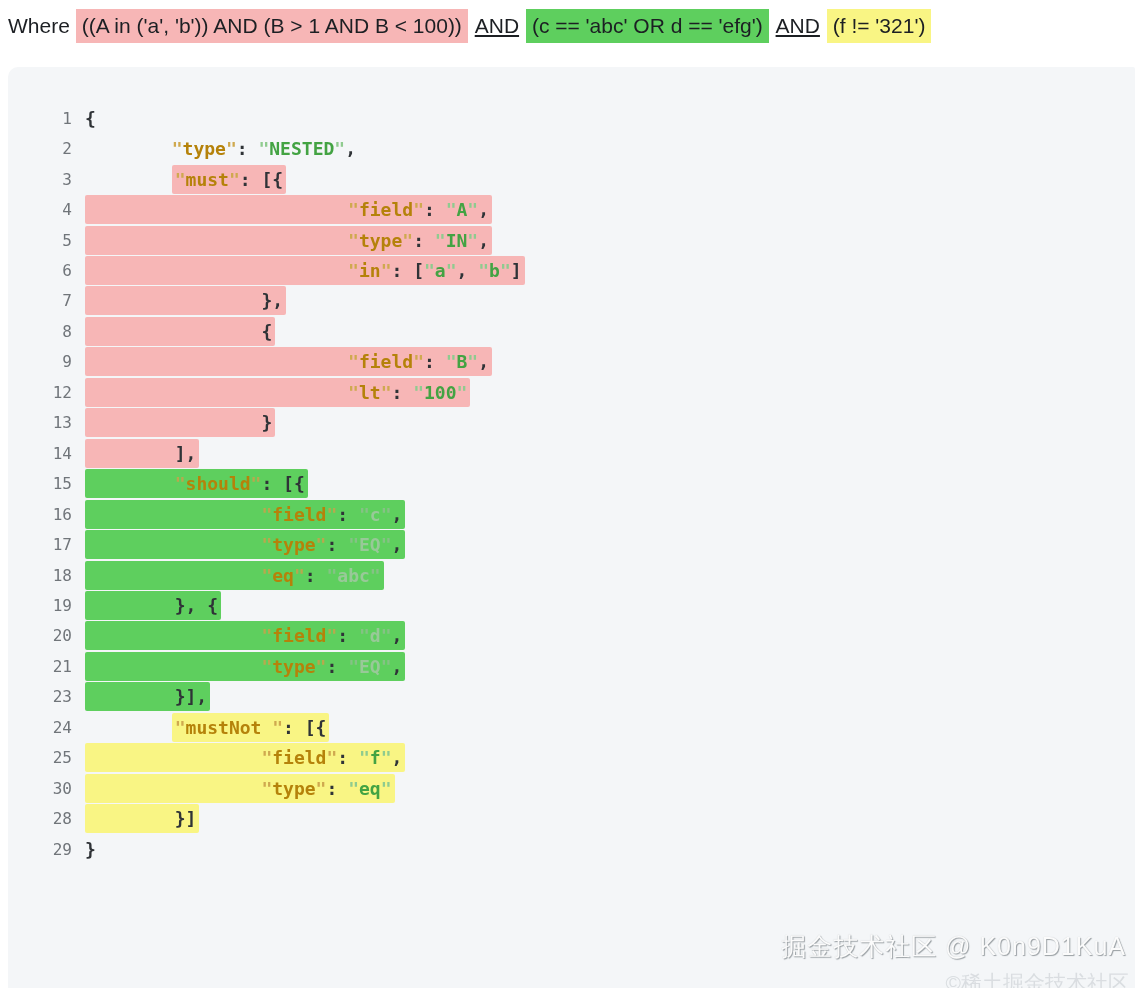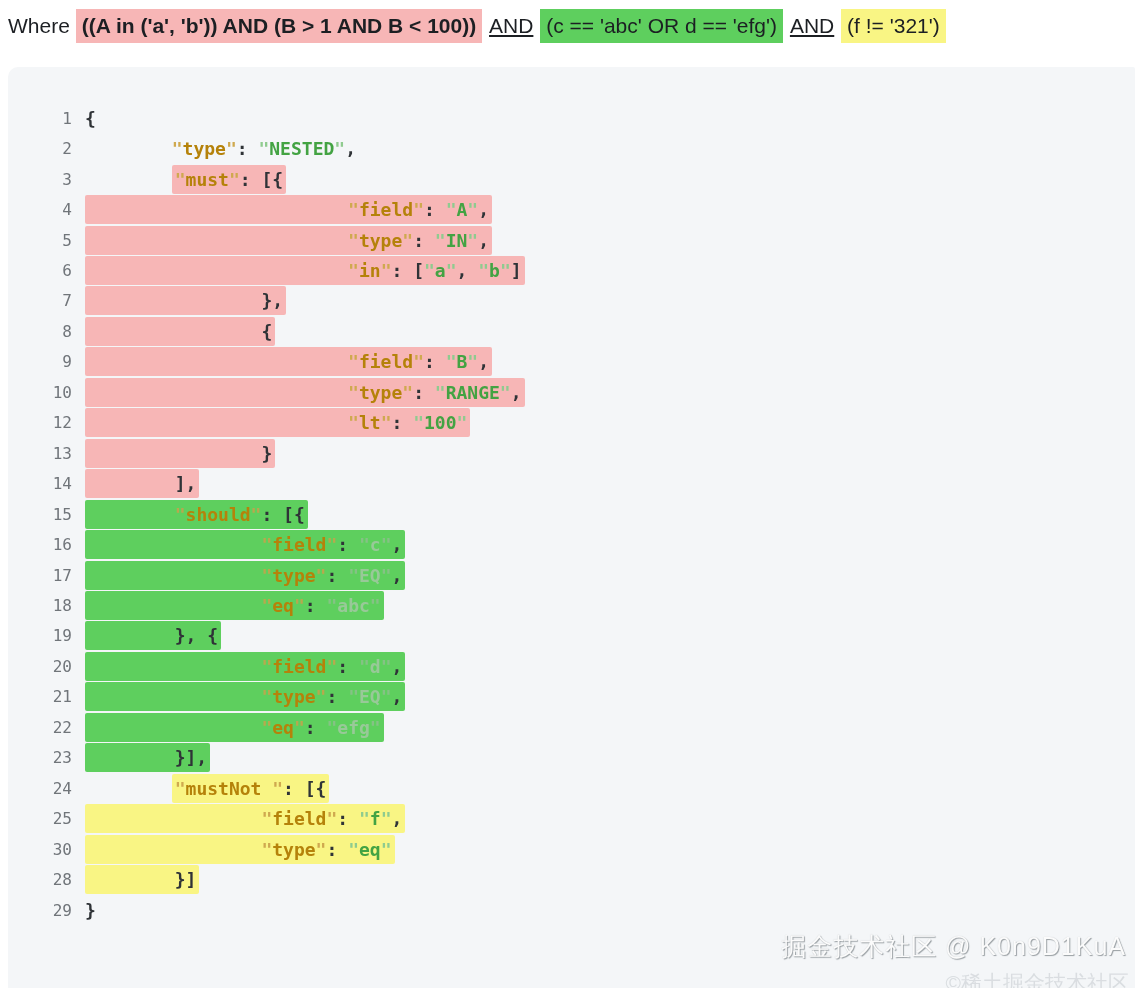--- a/index.html
+++ b/index.html
@@ -2,21 +2,21 @@
 <html style="--pink: #f7b6b6; --green: #5ecf5e; --yellow: #f9f584; --key: #b5820a; --str: #43a343; --punct: #2f3337;"><head>
 <meta charset="utf-8">
 <style>
   html,body{margin:0;padding:0;width:1135px;height:988px;background:#ffffff;overflow:hidden;}
   body{font-family:"Liberation Sans",sans-serif;position:relative;}
 
   
   .header-bar{position:absolute;left:8px;top:8px;width:1120px;font-size:21px;line-height:36px;color:#1c1f23;white-space:nowrap;}
   .header-bar .seg{display:inline-block;padding:3px 6px;line-height:28px;}
   .header-bar .seg.plain{padding:3px 1px;background:transparent;text-decoration:underline;}
-  .hl-pink{background:var(--pink);font-weight:bold;}
+  .hl-pink{background:var(--pink);}
   .hl-green{background:var(--green);}
   .hl-yellow{background:var(--yellow);}
 
   
   .code-container{position:absolute;left:8px;top:67px;right:0;bottom:0;background:#f4f6f8;border-radius:10px 2px 0 0;}
   .code-lines{padding-top:36px;}
   .code-line{display:flex;align-items:center;height:30.46px;white-space:pre;font-family:"DejaVu Sans Mono",monospace;font-weight:bold;font-size:18px;}
   .gutter{flex:0 0 64px;text-align:right;font-weight:400;font-size:16px;color:#70757a;}
   .line-content{margin-left:13px;}
   .code-line .hl{padding:4px 3px;border-radius:2px;}
@@ -43,32 +43,30 @@
   <div class="code-lines">
       <div class="code-line"><span class="gutter">1</span><span class="line-content"><span class="tok-p">{</span></span></div>
       <div class="code-line"><span class="gutter">2</span><span class="line-content"><span class="tok-p">        </span><span class="tok-k"><span class="q">"</span>type<span class="q">"</span></span><span class="tok-p">: </span><span class="tok-s"><span class="q">"</span>NESTED<span class="q">"</span></span><span class="tok-p">,</span></span></div>
       <div class="code-line"><span class="gutter">3</span><span class="line-content"><span class="tok-p">        </span><span class="hl hl-pink"><span class="tok-k"><span class="q">"</span>must<span class="q">"</span></span><span class="tok-p">: [{</span></span></span></div>
       <div class="code-line"><span class="gutter">4</span><span class="line-content"><span class="hl hl-pink"><span class="tok-p">                        </span><span class="tok-k"><span class="q">"</span>field<span class="q">"</span></span><span class="tok-p">: </span><span class="tok-s"><span class="q">"</span>A<span class="q">"</span></span><span class="tok-p">,</span></span></span></div>
       <div class="code-line"><span class="gutter">5</span><span class="line-content"><span class="hl hl-pink"><span class="tok-p">                        </span><span class="tok-k"><span class="q">"</span>type<span class="q">"</span></span><span class="tok-p">: </span><span class="tok-s"><span class="q">"</span>IN<span class="q">"</span></span><span class="tok-p">,</span></span></span></div>
       <div class="code-line"><span class="gutter">6</span><span class="line-content"><span class="hl hl-pink"><span class="tok-p">                        </span><span class="tok-k"><span class="q">"</span>in<span class="q">"</span></span><span class="tok-p">: [</span><span class="tok-s"><span class="q">"</span>a<span class="q">"</span></span><span class="tok-p">, </span><span class="tok-s"><span class="q">"</span>b<span class="q">"</span></span><span class="tok-p">]</span></span></span></div>
       <div class="code-line"><span class="gutter">7</span><span class="line-content"><span class="hl hl-pink"><span class="tok-p">                },</span></span></span></div>
       <div class="code-line"><span class="gutter">8</span><span class="line-content"><span class="hl hl-pink"><span class="tok-p">                {</span></span></span></div>
       <div class="code-line"><span class="gutter">9</span><span class="line-content"><span class="hl hl-pink"><span class="tok-p">                        </span><span class="tok-k"><span class="q">"</span>field<span class="q">"</span></span><span class="tok-p">: </span><span class="tok-s"><span class="q">"</span>B<span class="q">"</span></span><span class="tok-p">,</span></span></span></div>
-      <div class="code-line"><span class="gutter">10</span><span class="line-content"><span class="hl hl-pink"><span class="tok-p">                        </span><span class="tok-k"><span class="q">"</span>type<span class="q">"</span></span><span class="tok-p">: </span><span class="tok-s"><span class="q">"</span>RANGE<span class="q">"</span></span><span class="tok-p">,</span></span></span></div>
       <div class="code-line"><span class="gutter">12</span><span class="line-content"><span class="hl hl-pink"><span class="tok-p">                        </span><span class="tok-k"><span class="q">"</span>lt<span class="q">"</span></span><span class="tok-p">: </span><span class="tok-s"><span class="q">"</span>100<span class="q">"</span></span></span></span></div>
       <div class="code-line"><span class="gutter">13</span><span class="line-content"><span class="hl hl-pink"><span class="tok-p">                }</span></span></span></div>
       <div class="code-line"><span class="gutter">14</span><span class="line-content"><span class="hl hl-pink"><span class="tok-p">        ],</span></span></span></div>
       <div class="code-line"><span class="gutter">15</span><span class="line-content"><span class="hl hl-green"><span class="tok-p">        </span><span class="tok-k"><span class="q">"</span>should<span class="q">"</span></span><span class="tok-p">: [{</span></span></span></div>
       <div class="code-line"><span class="gutter">16</span><span class="line-content"><span class="hl hl-green"><span class="tok-p">                </span><span class="tok-k"><span class="q">"</span>field<span class="q">"</span></span><span class="tok-p">: </span><span class="tok-s"><span class="q">"</span>c<span class="q">"</span></span><span class="tok-p">,</span></span></span></div>
       <div class="code-line"><span class="gutter">17</span><span class="line-content"><span class="hl hl-green"><span class="tok-p">                </span><span class="tok-k"><span class="q">"</span>type<span class="q">"</span></span><span class="tok-p">: </span><span class="tok-s"><span class="q">"</span>EQ<span class="q">"</span></span><span class="tok-p">,</span></span></span></div>
       <div class="code-line"><span class="gutter">18</span><span class="line-content"><span class="hl hl-green"><span class="tok-p">                </span><span class="tok-k"><span class="q">"</span>eq<span class="q">"</span></span><span class="tok-p">: </span><span class="tok-s"><span class="q">"</span>abc<span class="q">"</span></span></span></span></div>
       <div class="code-line"><span class="gutter">19</span><span class="line-content"><span class="hl hl-green"><span class="tok-p">        }, {</span></span></span></div>
       <div class="code-line"><span class="gutter">20</span><span class="line-content"><span class="hl hl-green"><span class="tok-p">                </span><span class="tok-k"><span class="q">"</span>field<span class="q">"</span></span><span class="tok-p">: </span><span class="tok-s"><span class="q">"</span>d<span class="q">"</span></span><span class="tok-p">,</span></span></span></div>
       <div class="code-line"><span class="gutter">21</span><span class="line-content"><span class="hl hl-green"><span class="tok-p">                </span><span class="tok-k"><span class="q">"</span>type<span class="q">"</span></span><span class="tok-p">: </span><span class="tok-s"><span class="q">"</span>EQ<span class="q">"</span></span><span class="tok-p">,</span></span></span></div>
-      <div class="code-line"><span class="gutter">22</span><span class="line-content"><span class="hl hl-green"><span class="tok-p">                </span><span class="tok-k"><span class="q">"</span>eq<span class="q">"</span></span><span class="tok-p">: </span><span class="tok-s"><span class="q">"</span>efg<span class="q">"</span></span></span></span></div>
       <div class="code-line"><span class="gutter">23</span><span class="line-content"><span class="hl hl-green"><span class="tok-p">        }],</span></span></span></div>
       <div class="code-line"><span class="gutter">24</span><span class="line-content"><span class="tok-p">        </span><span class="hl hl-yellow"><span class="tok-k"><span class="q">"</span>mustNot <span class="q">"</span></span><span class="tok-p">: [{</span></span></span></div>
       <div class="code-line"><span class="gutter">25</span><span class="line-content"><span class="hl hl-yellow"><span class="tok-p">                </span><span class="tok-k"><span class="q">"</span>field<span class="q">"</span></span><span class="tok-p">: </span><span class="tok-s"><span class="q">"</span>f<span class="q">"</span></span><span class="tok-p">,</span></span></span></div>
       <div class="code-line"><span class="gutter">30</span><span class="line-content"><span class="hl hl-yellow"><span class="tok-p">                </span><span class="tok-k"><span class="q">"</span>type<span class="q">"</span></span><span class="tok-p">: </span><span class="tok-s"><span class="q">"</span>eq<span class="q">"</span></span></span></span></div>
       <div class="code-line"><span class="gutter">28</span><span class="line-content"><span class="hl hl-yellow"><span class="tok-p">        }]</span></span></span></div>
       <div class="code-line"><span class="gutter">29</span><span class="line-content"><span class="tok-p">}</span></span></div>
     </div>
 </div>
 
 <div class="watermark-main">掘金技术社区 @ K0n9D1KuA</div>

